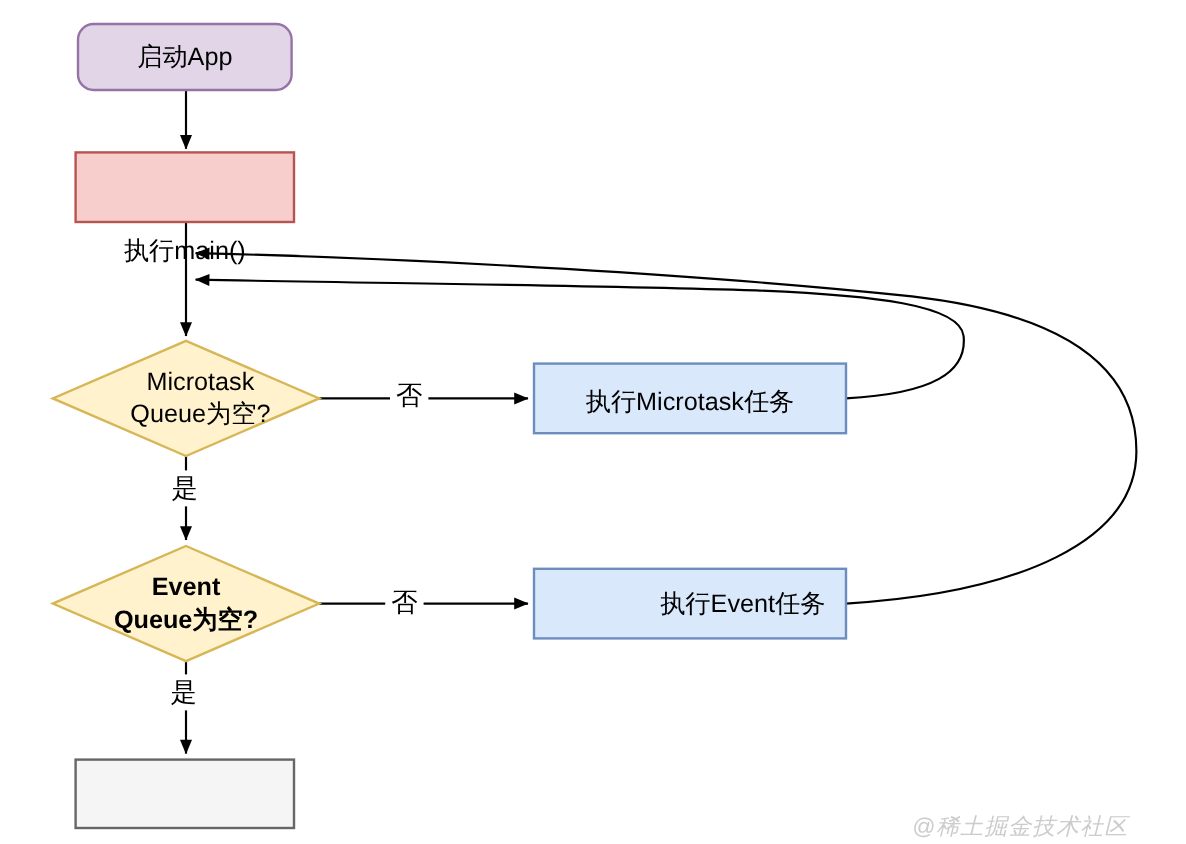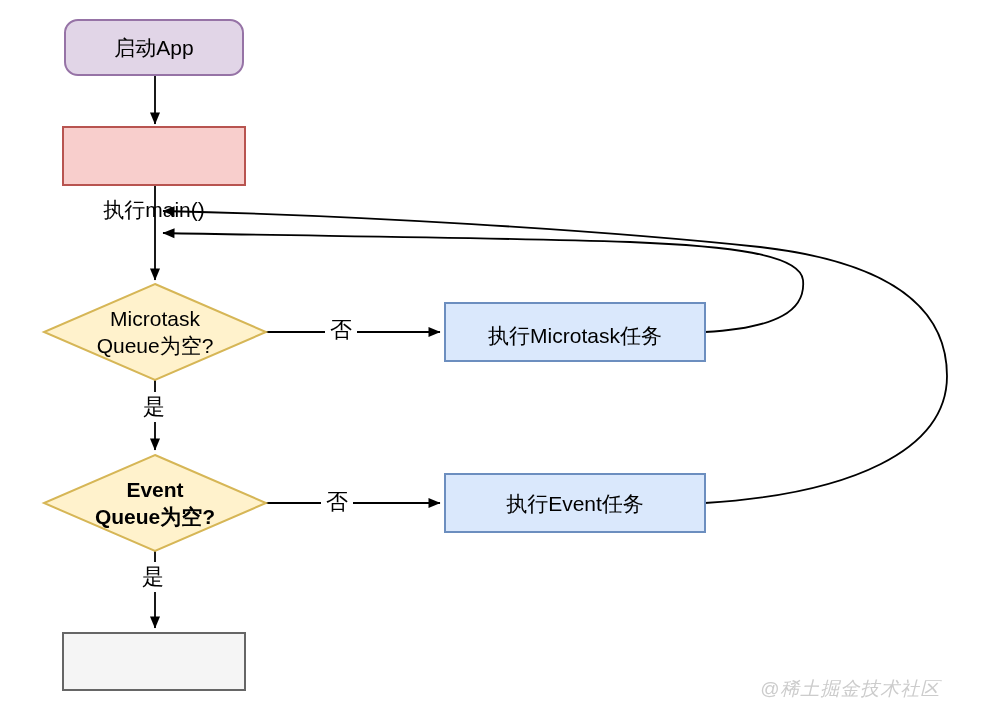--- a/index.html
+++ b/index.html
@@ -72,29 +72,29 @@
     <rect x="445" y="303" width="260" height="58" stroke-width="2" fill="#DAE8FC" stroke="#6C8EBF"></rect>
     <polygon points="155,455 266,503 155,551 44,503" stroke-width="2" fill="#FFF2CC" stroke="#D6B656"></polygon>
     <rect x="445" y="474" width="260" height="58" stroke-width="2" fill="#DAE8FC" stroke="#6C8EBF"></rect>
     <rect x="63" y="633" width="182" height="57" stroke-width="2" fill="#F5F5F5" stroke="#666666"></rect>
   </svg>
 
   <div class="node-label" style="left:65px; top:20px; width:178px; height:55px;">启动App</div>
 
   <div class="node-label" style="left:63px; top:140px; width:182px; height:58px;margin-top:40px;">执行main()</div>
 
-  <div class="node-label" style="left:44px; top:284px; width:222px; height:96px;">Microtask
+  <div class="node-label" style="left:56px; top:284px; width:222px; height:96px;">Microtask
 Queue为空?</div>
 
   <div class="node-label" style="left:445px; top:303px; width:260px; height:64px;">执行Microtask任务</div>
 
   <div class="node-label" style="left:44px; top:455px; width:222px; height:96px;font-weight:bold;">Event
 Queue为空?</div>
 
-  <div class="node-label" style="left:445px; top:474px; width:260px; height:58px;">执行Event任务</div>
+  <div class="node-label" style="left:445px; top:474px; width:260px; height:58px;padding-left:44px;">执行Event任务</div>
 
 
   <div class="edge-label" style="left:325px; top:315px; width:32px; height:30px;">否</div>
 
   <div class="edge-label" style="left:138px; top:392px; width:32px; height:30px;">是</div>
 
   <div class="edge-label" style="left:321px; top:487px; width:32px; height:30px;">否</div>
 
   <div class="edge-label" style="left:137px; top:562px; width:32px; height:30px;">是</div>
 

